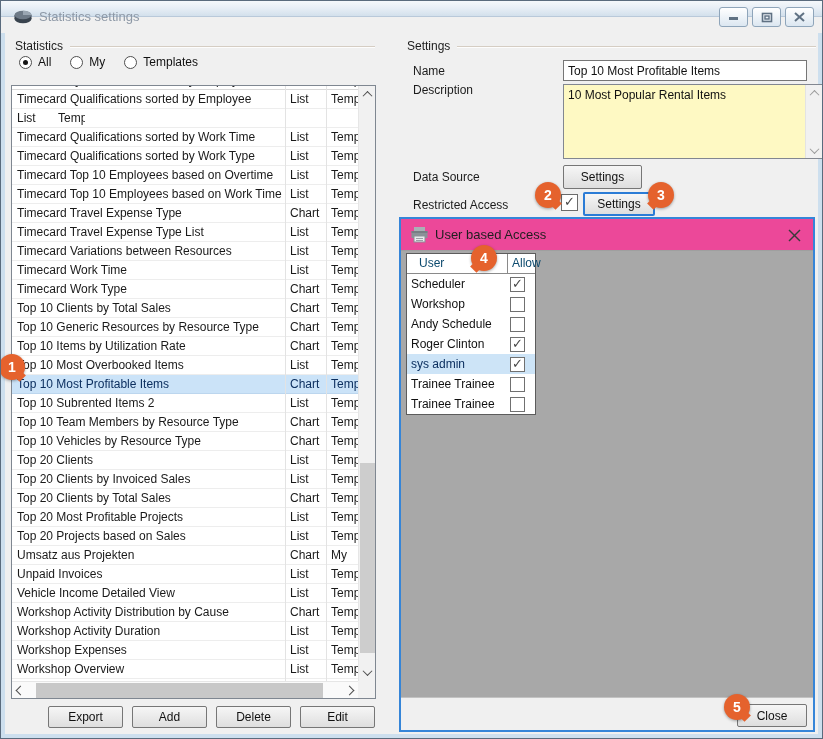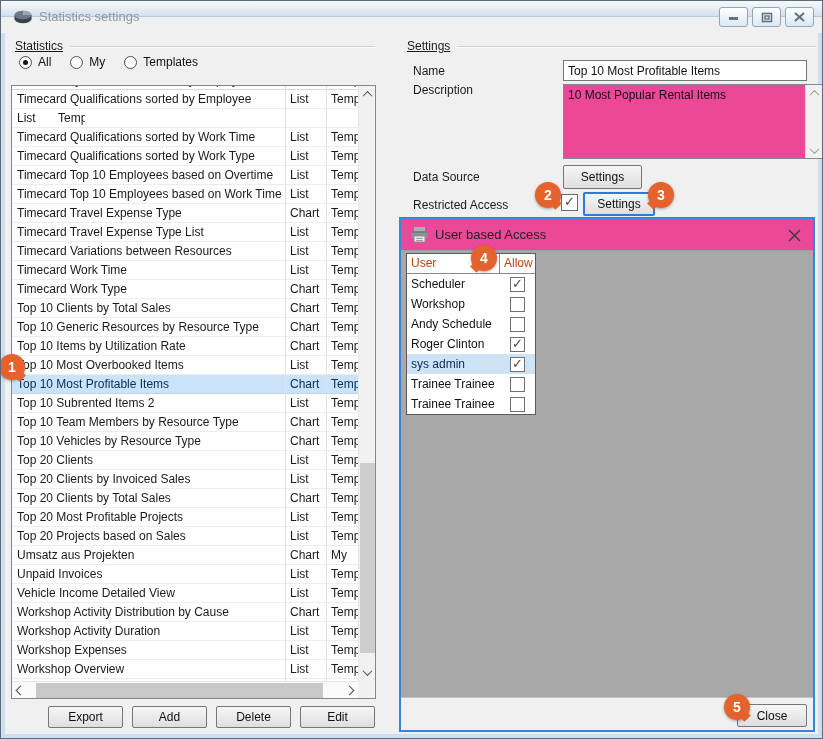--- a/index.html
+++ b/index.html
@@ -16,21 +16,21 @@
   .win-btn { width:29px; height:20px; border:1px solid #8fa5ba; border-radius:3px;
     background:linear-gradient(180deg,#ffffff,#dce7f1); display:flex; align-items:center; justify-content:center; }
 
   
   .frame { position:absolute; background:#cddfee; z-index:0; }
   .frame.l { left:0; top:32px; bottom:0; width:4px; }
   .frame.r { right:0; top:32px; bottom:0; width:4px; }
   .frame.b { left:0; right:0; bottom:0; height:4px; }
 
   
-  .group { position:absolute; display:flex; align-items:center; font-size:12px; color:#1c1c1c;text-decoration:underline; }
+  .group { position:absolute; display:flex; align-items:center; font-size:12px; color:#1c1c1c; }
   .group .gline { flex:1; height:0; border-top:1px solid #d5cdc3; border-bottom:1px solid #fdfdfd; margin-left:7px; margin-top:1px; }
 
   
   .radios { position:absolute; left:18px; top:54px; display:flex; gap:19px; align-items:center; }
   .radio { display:flex; align-items:center; gap:6px; font-size:12px; color:#111; cursor:default; }
   .rdot { width:13px; height:13px; border:1px solid #4f4f4f; border-radius:50%; background:#fff; position:relative; }
   .rdot.on::after { content:""; position:absolute; left:3px; top:3px; width:5px; height:5px; border-radius:50%; background:#151515; }
 
   
   .list { position:absolute; left:10px; top:84px; width:365px; height:614px; border:1px solid #7f8791; background:#fff; }
@@ -61,38 +61,38 @@
   
   .btn { background:linear-gradient(180deg,#f6f6f6,#dedede); border:1px solid #767676; border-radius:2px;
     font-size:12px; color:#111; font-family:"Liberation Sans",sans-serif; text-align:center; }
   .bottom-btns { position:absolute; left:47px; top:705px; width:327px; display:flex; gap:9px; }
   .bottom-btns .btn { width:75px; height:22px; }
 
   
   .lbl { position:absolute; font-size:12px; color:#1c1c1c; }
   .name-input { position:absolute; left:562px; top:59px; width:244px; height:21px; border:1px solid #767676; background:#fff;
     font-size:12px; color:#111; padding:2px 4px; line-height:16px; }
-  .desc-box { position:absolute; left:562px; top:83px; width:260px; height:75px; border:1px solid #828790; background:#ec4899; }
+  .desc-box { position:absolute; left:562px; top:83px; width:260px; height:75px; border:1px solid #828790; background:#fef9c3; }
   .desc-text { position:absolute; left:0; top:0; right:17px; bottom:0; padding:3px 4px; font-size:12px; color:#111; overflow:hidden; }
   .desc-rail { position:absolute; right:0; top:0; width:17px; bottom:0; background:#f1f1f1; border-left:1px solid #e3e3e3; }
   .desc-rail .arr { position:absolute; left:0; width:16px; height:16px; display:flex; align-items:center; justify-content:center; }
   .ds-btn { position:absolute; left:562px; top:164px; width:79px; height:24px; }
   .ra-check { position:absolute; left:560px; top:193px; width:17px; height:17px; border:1px solid #6b6b6b; background:#fff;
     display:flex; align-items:center; justify-content:center; }
   .ra-check .mark, .ucheck .mark { color:#474747; font-size:13px; line-height:1; transform:translateY(-1px); }
   .ra-btn { position:absolute; left:582px; top:191px; width:72px; height:24px; border:2px solid #2b7cd6; }
 
   
   .dialog { position:absolute; left:398px; top:216px; width:416px; height:515px; border:2px solid #3585d8; background:#a8a8a8; z-index:20; }
   .dlg-title { position:absolute; left:0; top:0; right:0; height:32px; background:#ec4899; border-bottom:1px solid #9f9f9f; }
   .dlg-title .dtext { position:absolute; left:34px; top:8px; font-size:13px; color:#1f1f1f; }
   .dlg-title .printer { position:absolute; left:9px; top:7px; }
   .dlg-close { position:absolute; right:10px; top:7px; width:18px; height:18px; display:flex; align-items:center; justify-content:center; }
   .utable { position:absolute; left:5px; top:34px; width:130px; border:1px solid #5c5c5c; background:#fff; }
-  .uhead { display:flex; height:20px; line-height:19px; font-size:12px; color:#c2410c; border-bottom:1px solid #8a8a8a; position:relative; }
+  .uhead { display:flex; height:20px; line-height:19px; font-size:12px; color:#0c4a6e; border-bottom:1px solid #8a8a8a; position:relative;padding-left:8px; }
   .uhead .h-user { flex:0 0 92px; padding-left:4px; }
   .uhead .h-allow { flex:1; padding-left:4px; border-left:1px solid #8a8a8a; }
   .urow { display:flex; height:20px; align-items:center; font-size:12px; color:#111; background:#fff; }
   .urow .u-name { flex:0 0 92px; padding-left:4px; overflow:hidden; white-space:nowrap; }
   .urow.sel { background:#cde4f7; color:#0d3060; }
   .ucheck { width:15px; height:15px; border:1px solid #707070; background:#fff; margin-left:11px;
     display:flex; align-items:center; justify-content:center; }
   .dlg-footer { position:absolute; left:0; right:0; bottom:0; height:33px; background:#f0f0f0; border-top:1px solid #c2c2c2; }
   .dlg-footer .btn { position:absolute; right:6px; top:6px; width:70px; height:23px; }
 

